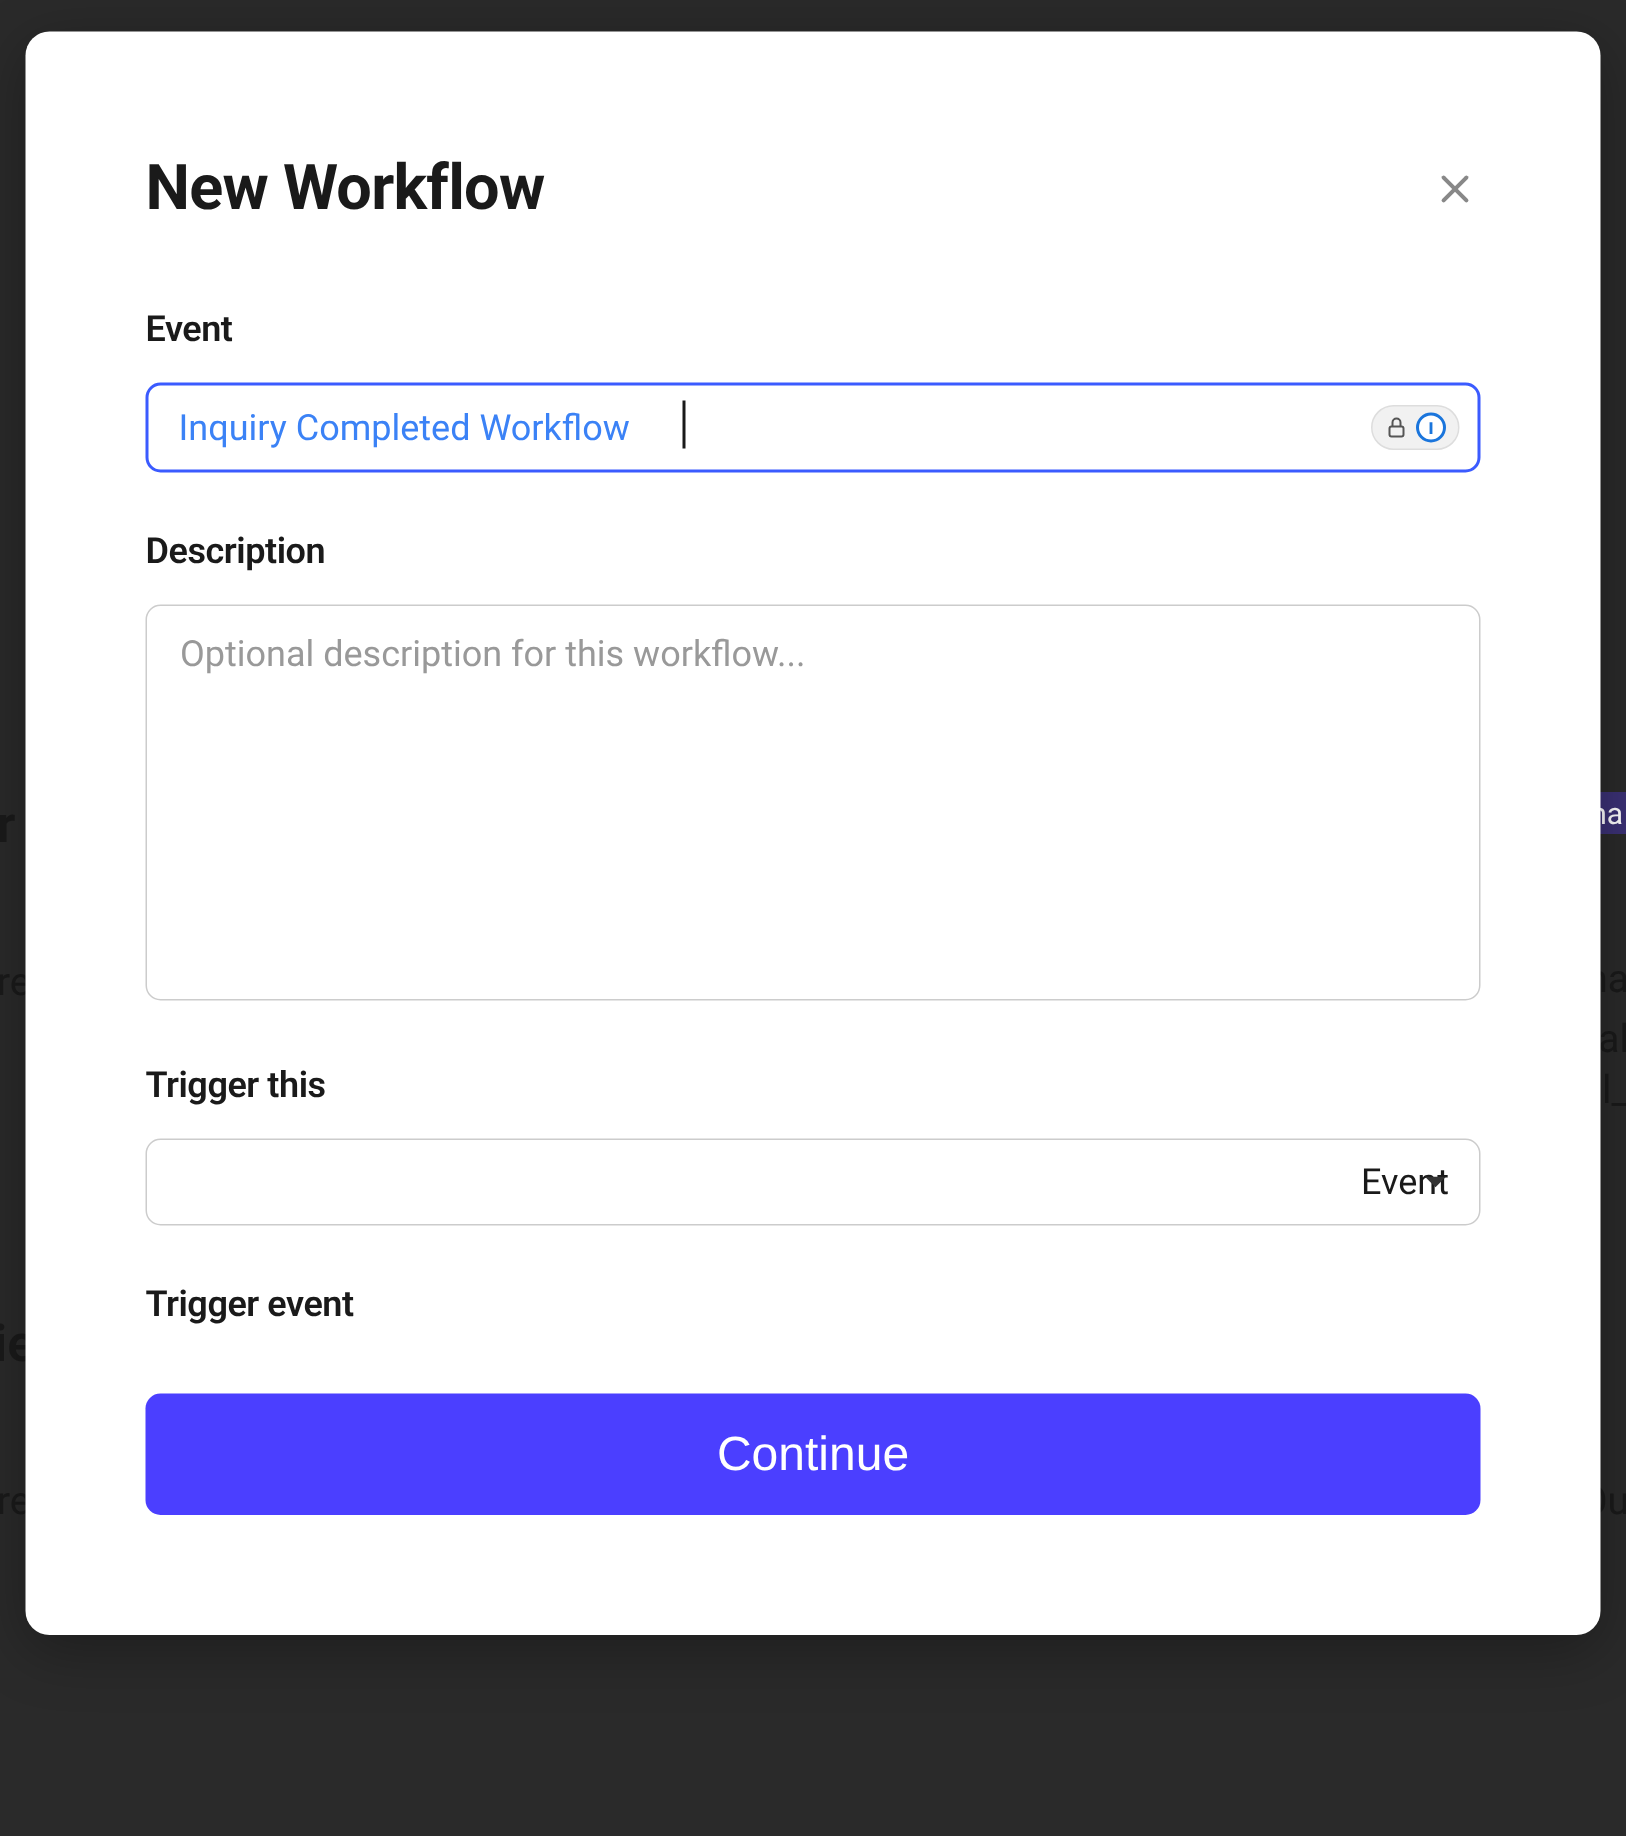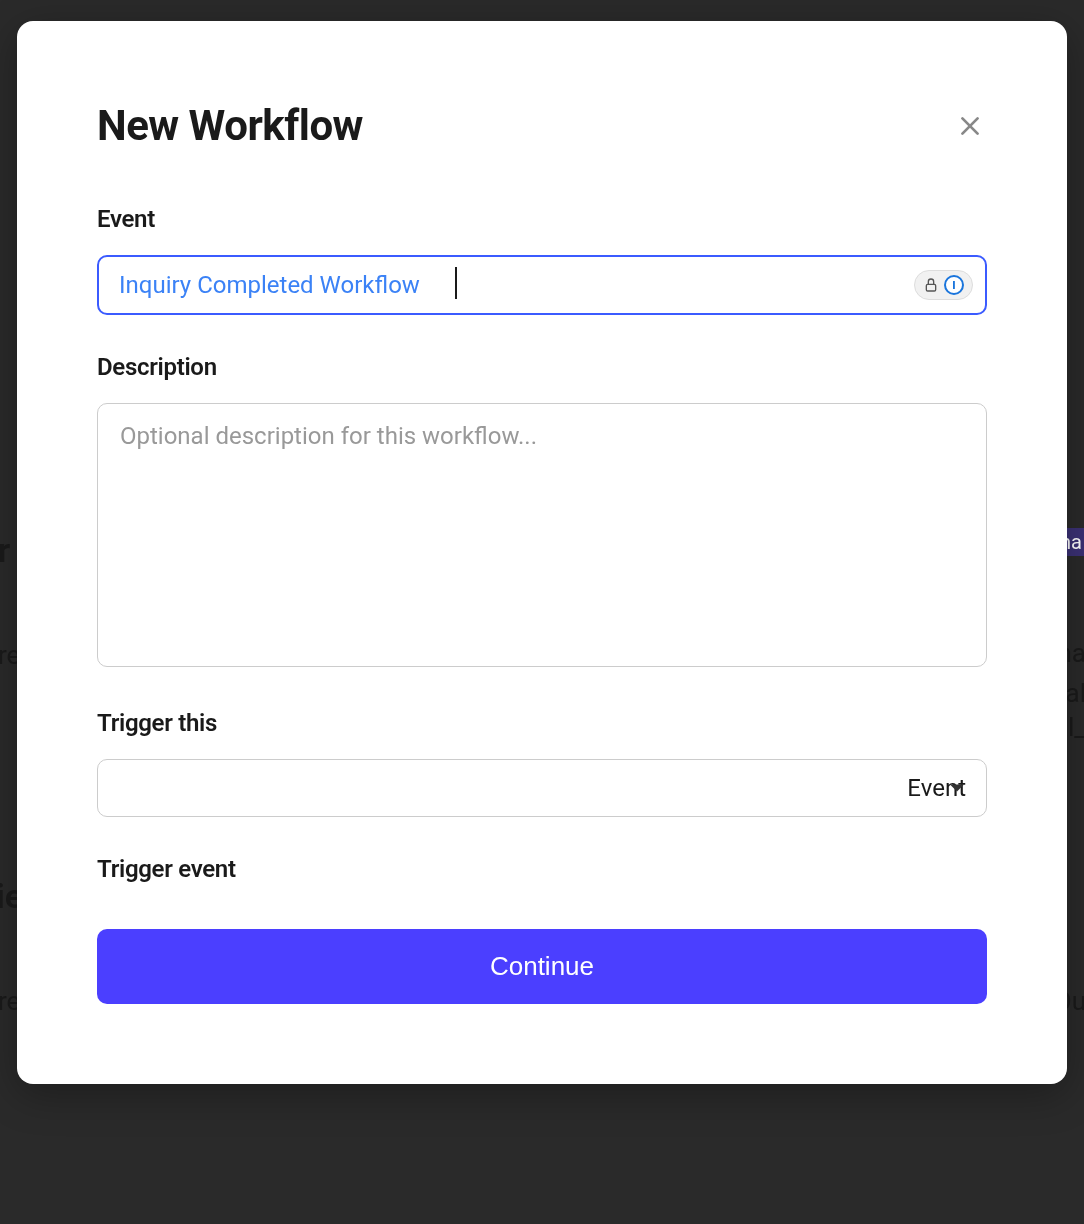--- a/index.html
+++ b/index.html
@@ -172,21 +172,21 @@
       transform: translateY(-50%);
       pointer-events: none;
     }
     .select-caret svg {
       width: 16px;
       height: 10px;
     }
     .continue-button {
       width: 100%;
       padding: 22px;
-      font-size: 26px;
+      font-size: 32px;
       font-weight: 500;
       color: #ffffff;
       background: #4b3fff;
       border: none;
       border-radius: 10px;
       cursor: pointer;
       margin-top: 8px;
     }
   </style>
 </head>

